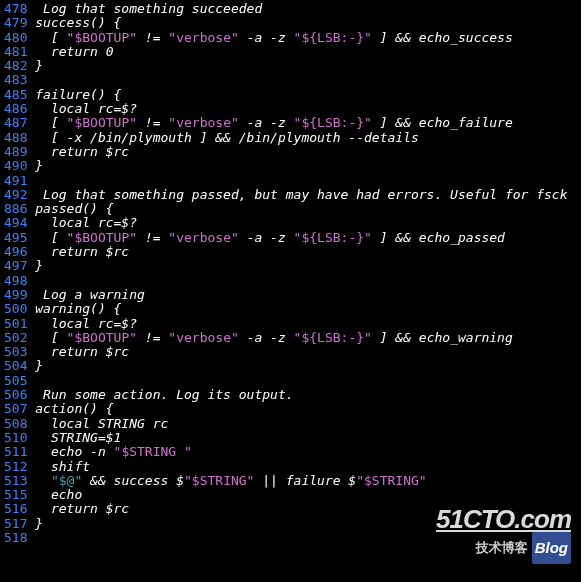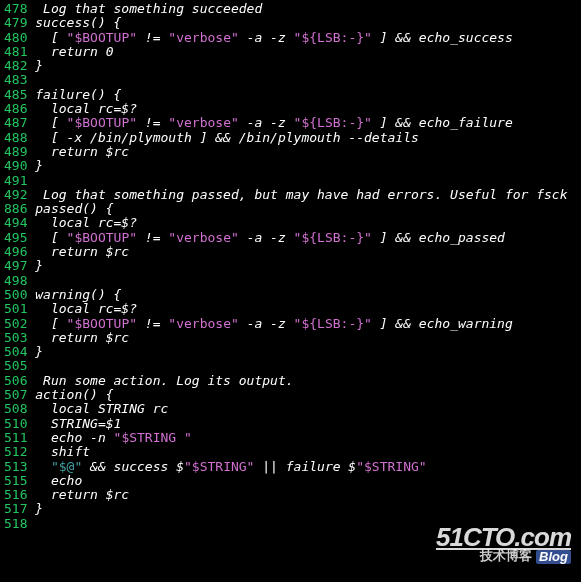--- a/index.html
+++ b/index.html
@@ -13,21 +13,21 @@
       height: 582px;
       overflow: hidden;
       position: relative;
       padding: 2px 4px;
     }
     .line {
       white-space: pre;
       display: flex;
     }
     .lineno {
-      color: #22c55e;
+      color: #3b82f6;
       width: 3ch;
       text-align: center;
       margin-right: 1ch;
       flex-shrink: 0;
     }
     .code { white-space: pre; }
     .t-white { color: #fff; font-style: italic; }
     .t-magenta { color: #d070d0; }
     .t-teal { color: #40a0a0; }
     .watermark {
@@ -52,23 +52,23 @@
       font-family: Arial, sans-serif;
       font-size: 13px;
       font-weight: bold;
       color: rgba(255,255,255,0.8);
       margin-top: -2px;
     }
     .wm-blog {
       display: inline-block;
       background: rgba(60,90,170,0.85);
       color: #fff;
-      font-size: 13px;
+      font-size: 15px;
       font-style: italic;
-      padding: 0 3px;
+      padding: 8px 3px;
       border-radius: 2px;
       margin-left: 4px;
       vertical-align: middle;
     }
   </style>
 </head>
 <body>
 
 <div id="code-container">
     <div class="line"><span class="lineno">478</span><span class="code"><span class="t-white"> Log that something succeeded</span></span></div>
@@ -84,20 +84,21 @@
     <div class="line"><span class="lineno">489</span><span class="code"><span class="t-white">  return $rc</span></span></div>
     <div class="line"><span class="lineno">490</span><span class="code"><span class="t-white">}</span></span></div>
     <div class="line"><span class="lineno">491</span><span class="code"><span class="t-white"></span></span></div>
     <div class="line"><span class="lineno">492</span><span class="code"><span class="t-white"> Log that something passed, but may have had errors. Useful for fsck</span></span></div>
     <div class="line"><span class="lineno">886</span><span class="code"><span class="t-white">passed() {</span></span></div>
     <div class="line"><span class="lineno">494</span><span class="code"><span class="t-white">  local rc=$?</span></span></div>
     <div class="line"><span class="lineno">495</span><span class="code"><span class="t-white">  [ </span><span class="t-magenta">"$BOOTUP"</span><span class="t-white"> != </span><span class="t-magenta">"verbose"</span><span class="t-white"> -a -z </span><span class="t-magenta">"${LSB:-}"</span><span class="t-white"> ] &amp;&amp; echo_passed</span></span></div>
     <div class="line"><span class="lineno">496</span><span class="code"><span class="t-white">  return $rc</span></span></div>
     <div class="line"><span class="lineno">497</span><span class="code"><span class="t-white">}</span></span></div>
     <div class="line"><span class="lineno">498</span><span class="code"><span class="t-white"></span></span></div>
+    <div class="line"><span class="lineno">499</span><span class="code"><span class="t-white"> Log a warning</span></span></div>
     <div class="line"><span class="lineno">500</span><span class="code"><span class="t-white">warning() {</span></span></div>
     <div class="line"><span class="lineno">501</span><span class="code"><span class="t-white">  local rc=$?</span></span></div>
     <div class="line"><span class="lineno">502</span><span class="code"><span class="t-white">  [ </span><span class="t-magenta">"$BOOTUP"</span><span class="t-white"> != </span><span class="t-magenta">"verbose"</span><span class="t-white"> -a -z </span><span class="t-magenta">"${LSB:-}"</span><span class="t-white"> ] &amp;&amp; echo_warning</span></span></div>
     <div class="line"><span class="lineno">503</span><span class="code"><span class="t-white">  return $rc</span></span></div>
     <div class="line"><span class="lineno">504</span><span class="code"><span class="t-white">}</span></span></div>
     <div class="line"><span class="lineno">505</span><span class="code"><span class="t-white"></span></span></div>
     <div class="line"><span class="lineno">506</span><span class="code"><span class="t-white"> Run some action. Log its output.</span></span></div>
     <div class="line"><span class="lineno">507</span><span class="code"><span class="t-white">action() {</span></span></div>
     <div class="line"><span class="lineno">508</span><span class="code"><span class="t-white">  local STRING rc</span></span></div>
     <div class="line"><span class="lineno">510</span><span class="code"><span class="t-white">  STRING=$1</span></span></div>

